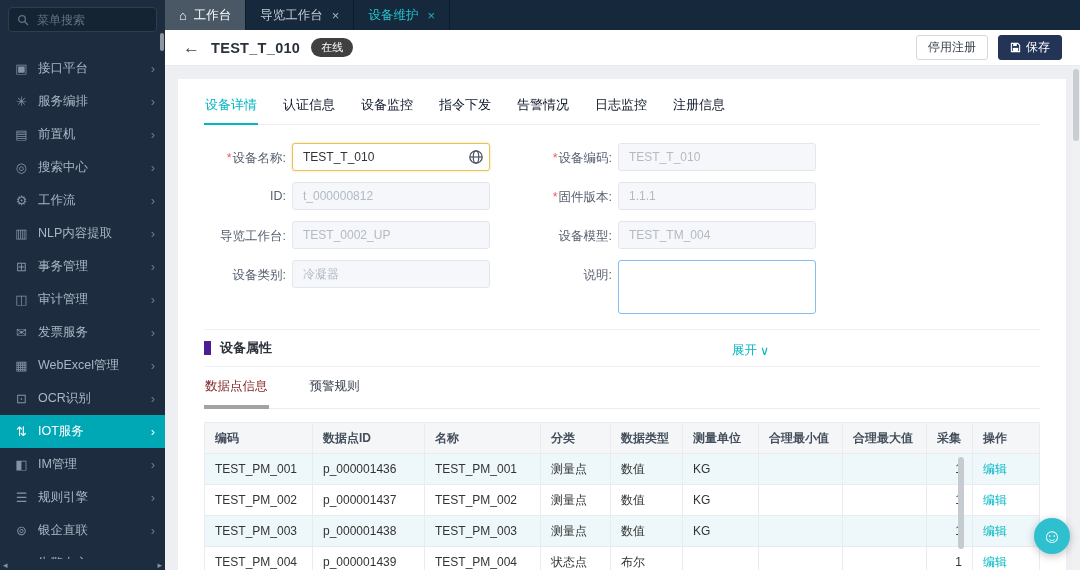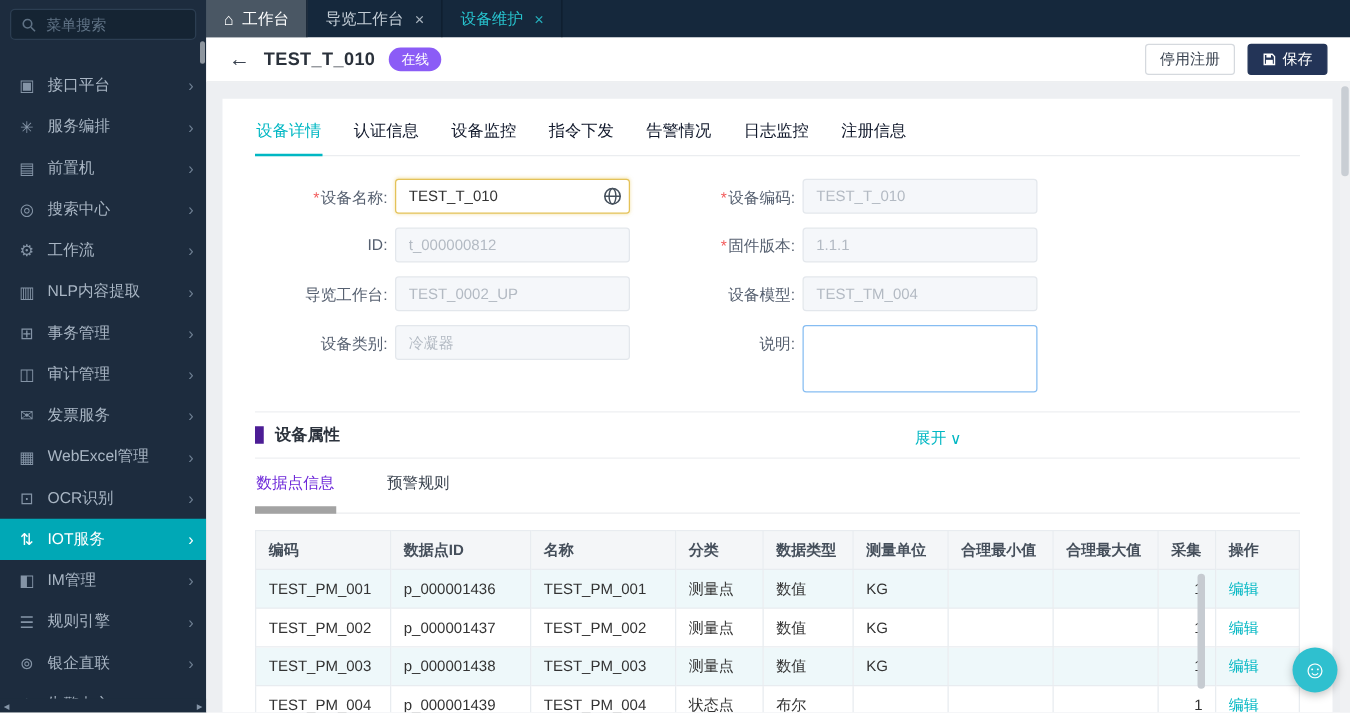--- a/index.html
+++ b/index.html
@@ -31,51 +31,51 @@
   .tabbar { height:30px; background:#15283c; display:flex; align-items:stretch; flex:none; }
   .tb-tab { display:flex; align-items:center; gap:7px; padding:0 14px; font-size:12.5px; color:#c3cdd6; border-right:1px solid #0e1d2c; cursor:pointer; }
   .tb-tab.first { background:#4a5764; color:#ffffff; }
   .tb-tab.current { color:#27c4cf;text-align:right; }
   .tb-home { font-size:13px; }
   .tb-close { font-size:13px; margin-left:2px; opacity:.85; cursor:pointer; }
 
   .page-header { height:36px; background:#fff; border-bottom:1px solid #e8eaed; display:flex; align-items:center; padding:0 18px; gap:11px; flex:none; }
   .back { font-size:17px; color:#3a4350; cursor:pointer; line-height:1; }
   .title { font-size:14.5px; font-weight:bold; color:#2a313b; letter-spacing:.3px; }
-  .pill { background:#8b5cf6; color:#fff; font-size:11px; border-radius:10px; padding:2px 10px; }
+  .pill { background:#404040; color:#fff; font-size:11px; border-radius:10px; padding:2px 10px; }
   .actions { margin-left:auto; display:flex; gap:10px; }
   .btn { height:25px; padding:0 11px; border-radius:3px; font-size:12px; display:flex; align-items:center; gap:5px; cursor:pointer; }
   .btn.plain { background:#fff; border:1px solid #d5d9de; color:#3a4350; }
   .btn.primary { background:#233457; border:1px solid #233457; color:#fff; }
 
   .content { flex:1; background:#edeff2; padding:13px 14px 0 13px; overflow:hidden; }
   .card { background:#fff; height:100%; padding:0 26px; position:relative; overflow:hidden; }
 
   .detail-tabs { display:flex; gap:24px; border-bottom:1px solid #ebedf0; padding-top:10px; }
   .dtab { font-size:13px; color:#0f172a; padding:7px 1px 9px; cursor:pointer; white-space:nowrap; }
   .dtab.active { color:#00b7c3; border-bottom:2px solid #00b7c3; margin-bottom:-1px; }
 
   .form { padding:18px 0 2px; display:grid; grid-template-columns:300px 300px; column-gap:26px; row-gap:11px; }
-  .field { display:flex; align-items:flex-start;margin-left:24px; }
+  .field { display:flex; align-items:flex-start; }
   .lab { width:88px; flex:none; text-align:right; padding:7px 6px 0 0; font-size:12.5px; color:#566070; white-space:nowrap; }
   .star { color:#f25a5a; margin-right:1px; }
   .txt-input { width:198px; height:28px; border:1px solid #d9dde3; border-radius:3px; padding:0 10px; font-size:12px; color:#333; outline:none; font-family:"Liberation Sans",sans-serif; }
   .txt-input:disabled { background:#f5f7fa; color:#b3bac3; border-color:#e3e7ec; }
   .name-wrap { position:relative; width:198px; }
   .name-wrap .txt-input { width:100%; padding-right:28px; border-color:#e4c258; box-shadow:0 0 3px rgba(232,197,90,.55); }
   .globe-btn { position:absolute; right:6px; top:6px; width:16px; height:16px; cursor:pointer; }
   .desc-area { width:198px; height:54px; border:1px solid #86bdf2; border-radius:3px; resize:none; outline:none; font-family:"Liberation Sans",sans-serif; }
 
   .section-bar { border-top:1px solid #eef0f2; border-bottom:1px solid #eef0f2; margin-top:13px; padding:11px 0; position:relative; display:flex; align-items:center; }
   .section-title { font-size:13px; font-weight:bold; color:#2c333d; padding-left:9px; border-left:7px solid #4c1d95; line-height:14px; }
   .expand { position:absolute; left:528px; top:12px; color:#00b7c3; font-size:12.5px; cursor:pointer; display:flex; gap:3px; align-items:center; }
 
   .sub-tabs { display:flex; gap:40px; border-bottom:1px solid #ebedf0; }
   .stab { font-size:12.5px; color:#39424e; padding:11px 1px 10px; cursor:pointer; }
-  .stab.active { color:#6d28d9; border-bottom:6px solid #a3a3a3; margin-bottom:-1px; }
+  .stab.active { color:#7f1d1d; border-bottom:4px solid #a3a3a3; margin-bottom:-1px; }
 
   .table-wrap { margin-top:13px; position:relative; }
   table.data { width:100%; border-collapse:collapse; table-layout:fixed; }
   .data th, .data td { border:1px solid #e8ecf0; font-size:12px; padding:0 10px; height:31px; overflow:hidden; white-space:nowrap; text-overflow:ellipsis; text-align:left; }
   .data th { background:#f4f6f8; color:#454f5b; font-weight:bold; }
   .data tbody tr:nth-child(odd) { background:#eef8fa; }
   .data td.num { text-align:right; }
   .edit-link { color:#00b7c3; cursor:pointer; }
   .table-scrollbar { position:absolute; right:76px; top:35px; width:6px; height:92px; background:#c6cbd1; border-radius:3px; cursor:pointer; }
 

